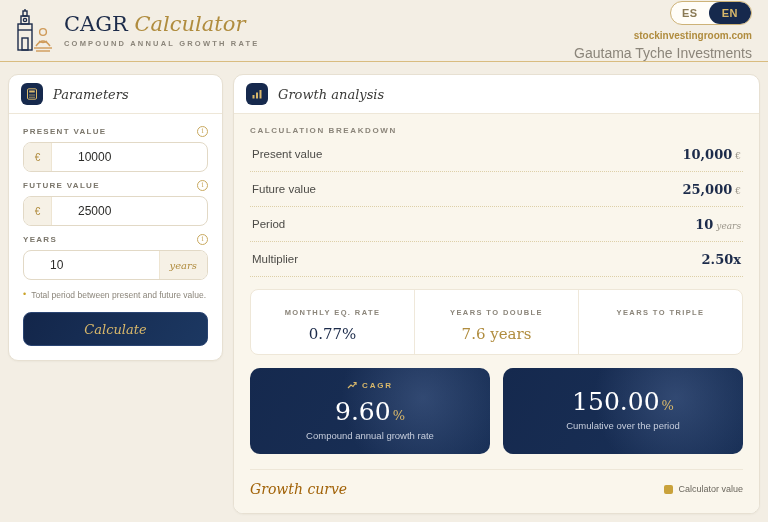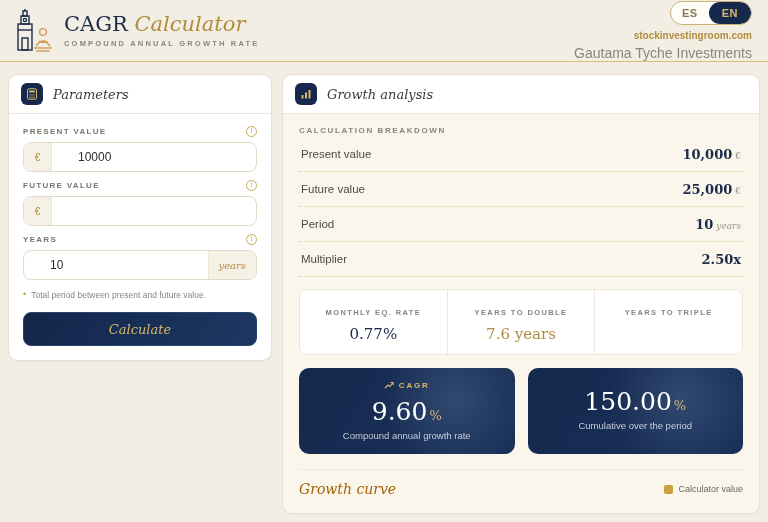--- a/index.html
+++ b/index.html
@@ -40,21 +40,21 @@
     display:flex; align-items:center; gap:10px; padding:8px 12px;
     border-bottom:1px solid #eee7d8;
   }
   .icon-box {
     width:22px; height:22px; background:#16294d; border-radius:6px;
     display:flex; align-items:center; justify-content:center; flex:0 0 auto;
   }
   .card-title { font-family:"DejaVu Serif", serif; font-style:italic; font-size:13px; color:#3a3a38; }
 
   
-  .panel-left { width:264px; flex:0 0 auto; }
+  .panel-left { width:215px; flex:0 0 auto; }
   .panel-left .body { padding:4px 0 0 0; }
   .field { margin:8px 14px 0; }
   .label-row { display:flex; justify-content:space-between; align-items:center; margin-bottom:5px; }
   .field-label { font-size:8px; font-weight:bold; letter-spacing:1.3px; color:#7b766b; }
   .info-icon {
     width:11px; height:11px; border:1px solid #c9a95f; border-radius:50%;
     color:#c9a95f; font-size:7px; line-height:9px; text-align:center;
     font-family:"DejaVu Serif", serif; cursor:pointer;
   }
   .input-wrap {
@@ -203,20 +203,21 @@
         </div>
       </div>
 
       <div class="field">
         <div class="label-row">
           <span class="field-label">FUTURE VALUE</span>
           <span class="info-icon">i</span>
         </div>
         <div class="input-wrap">
           <span class="input-prefix">€</span>
+          <input class="text-input" type="text" value="25000" style="">
         </div>
       </div>
 
       <div class="field">
         <div class="label-row">
           <span class="field-label">YEARS</span>
           <span class="info-icon">i</span>
         </div>
         <div class="input-wrap">
           <input class="text-input" type="text" value="10" style="">

